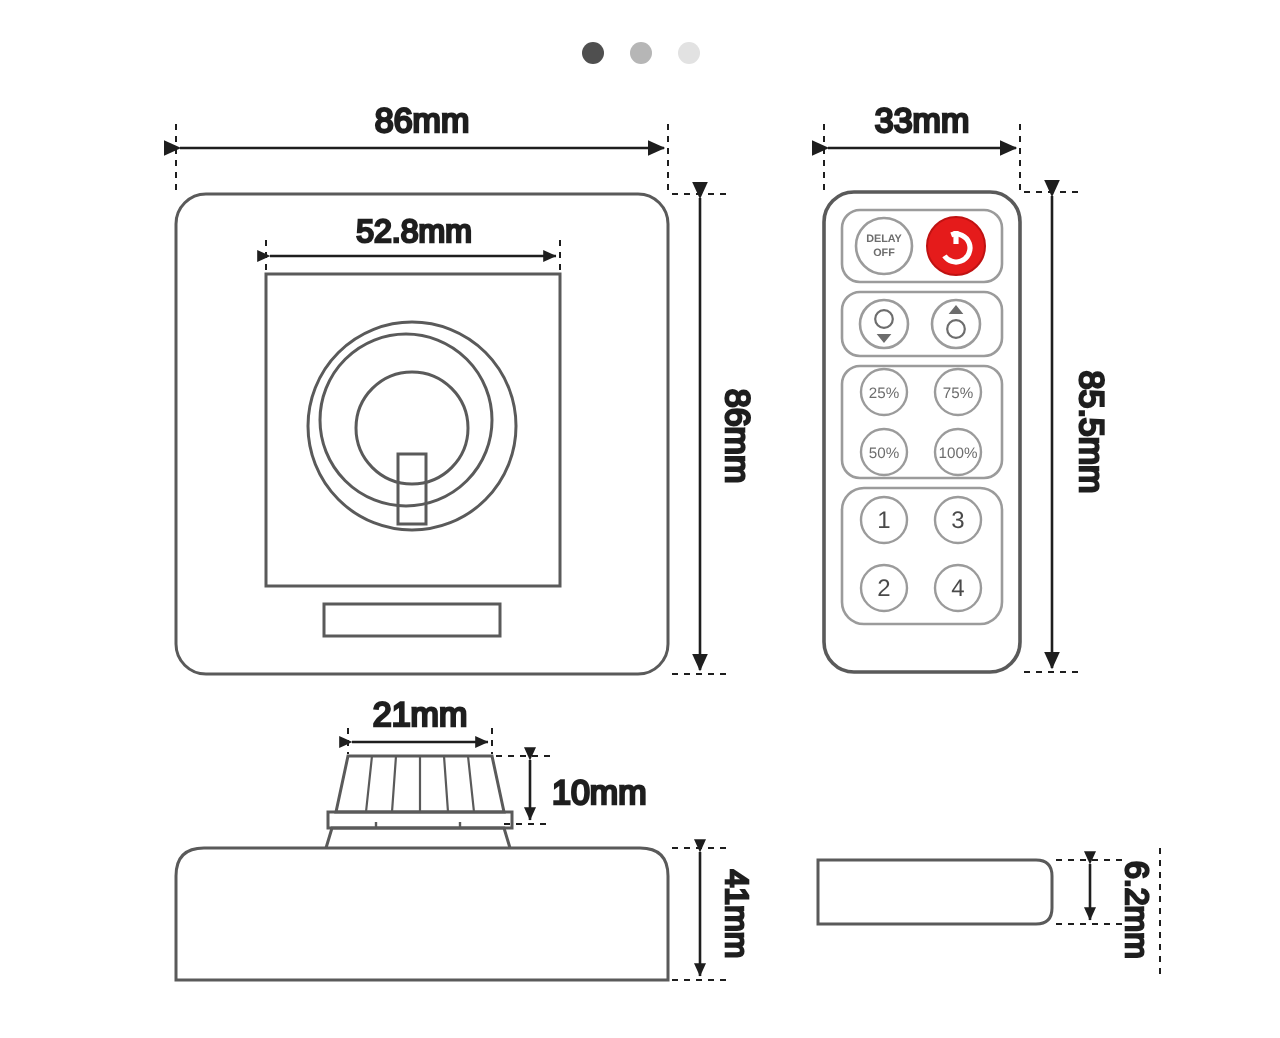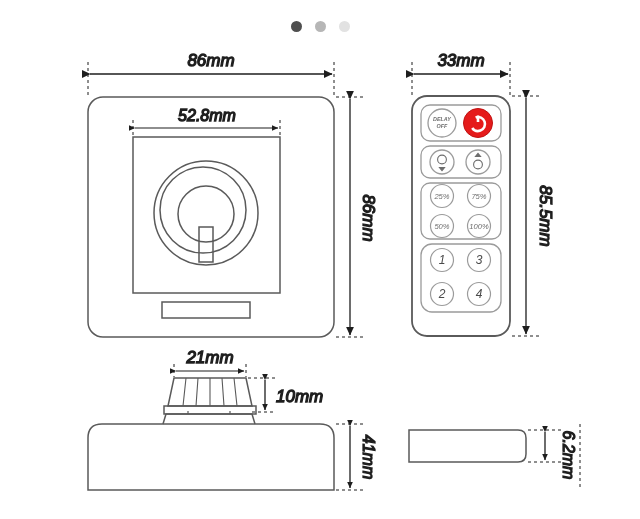--- a/index.html
+++ b/index.html
@@ -4,21 +4,21 @@
 <style>
   * { margin:0; padding:0; box-sizing:border-box; }
   html,body { width:640px; height:519px; }
   body {
     background:#ffffff;
     font-family:"Liberation Sans", sans-serif;
     color:#2b2b2b;
     position:relative;
     overflow:hidden;
   }
-  #stage { position:absolute; inset:0; width:530px; height:519px;font-style:italic; }
+  #stage { position:absolute; inset:0; width:530px; height:519px; }
   svg#drawing { position:absolute; left:0; top:0; width:640px; height:519px; }
 
   
   #carousel { position:absolute; left:0; top:18px; width:640px; height:16px;
               display:flex; justify-content:center; align-items:center; gap:13px; }
   #carousel .dot { width:11px; height:11px; border-radius:50%; }
   #carousel .dot.d0 { background:#4f4f4f; }
   #carousel .dot.d1 { background:#b6b6b6; }
   #carousel .dot.d2 { background:#e2e2e2; }
 

